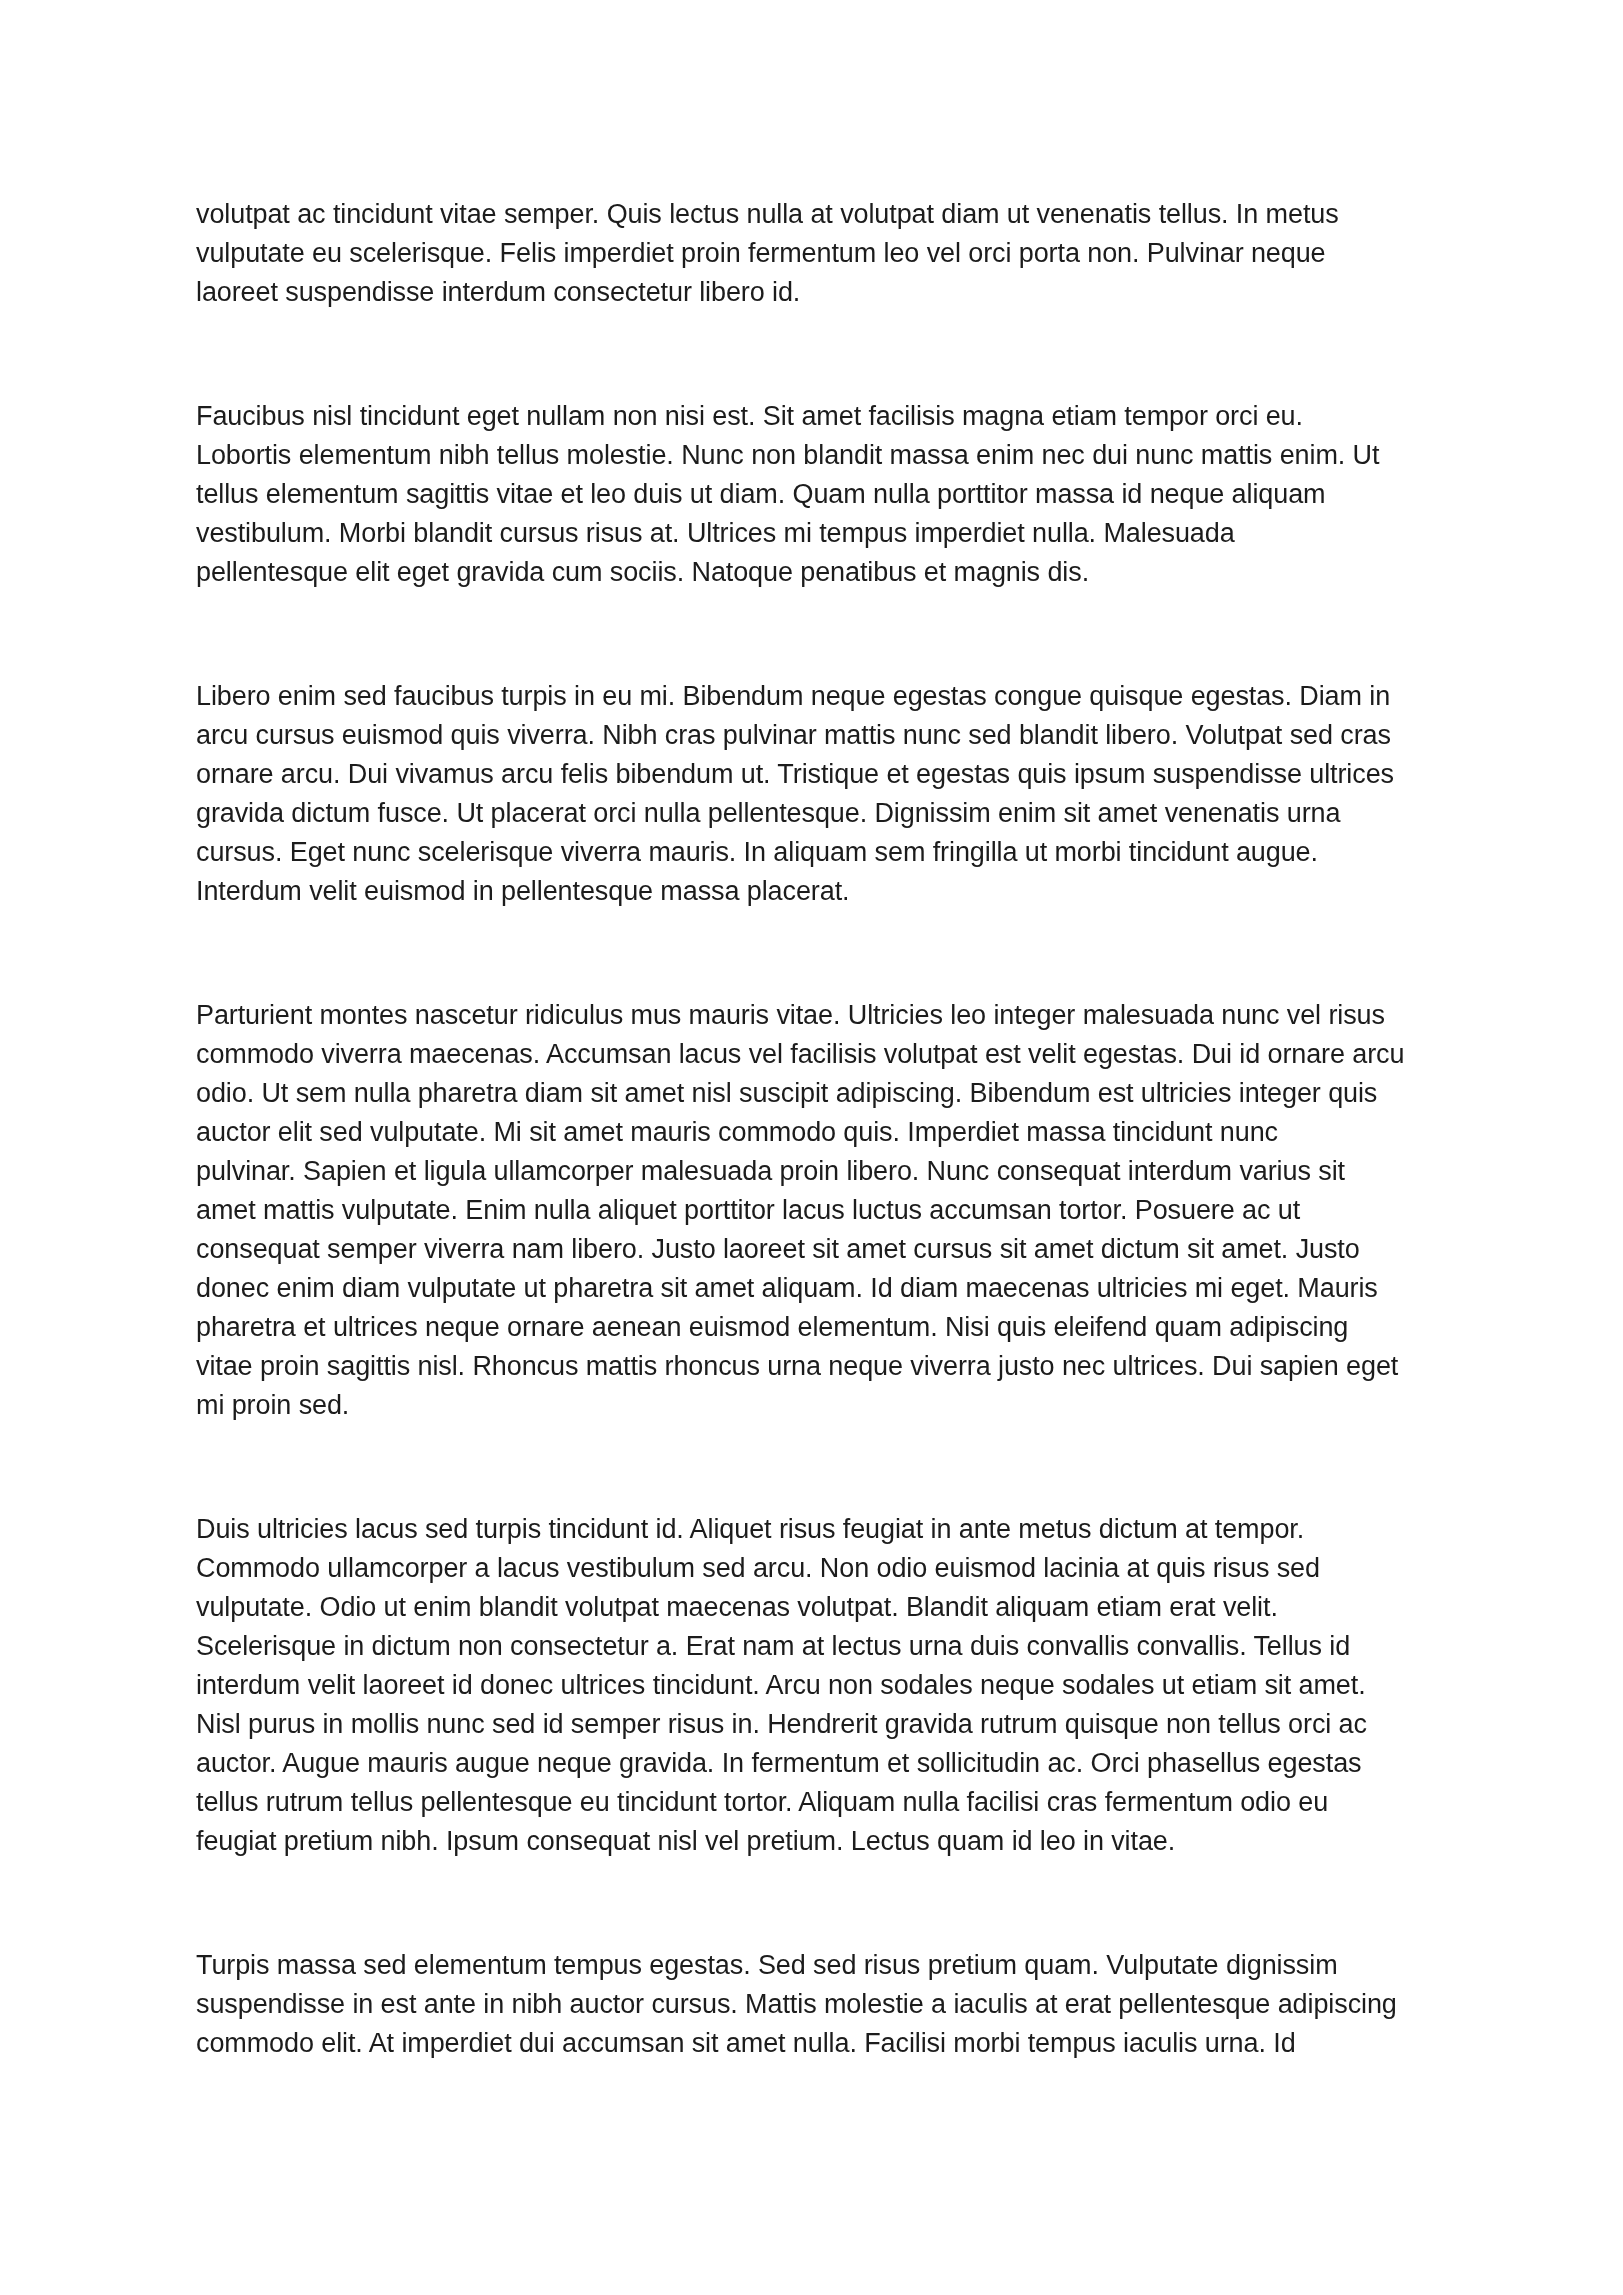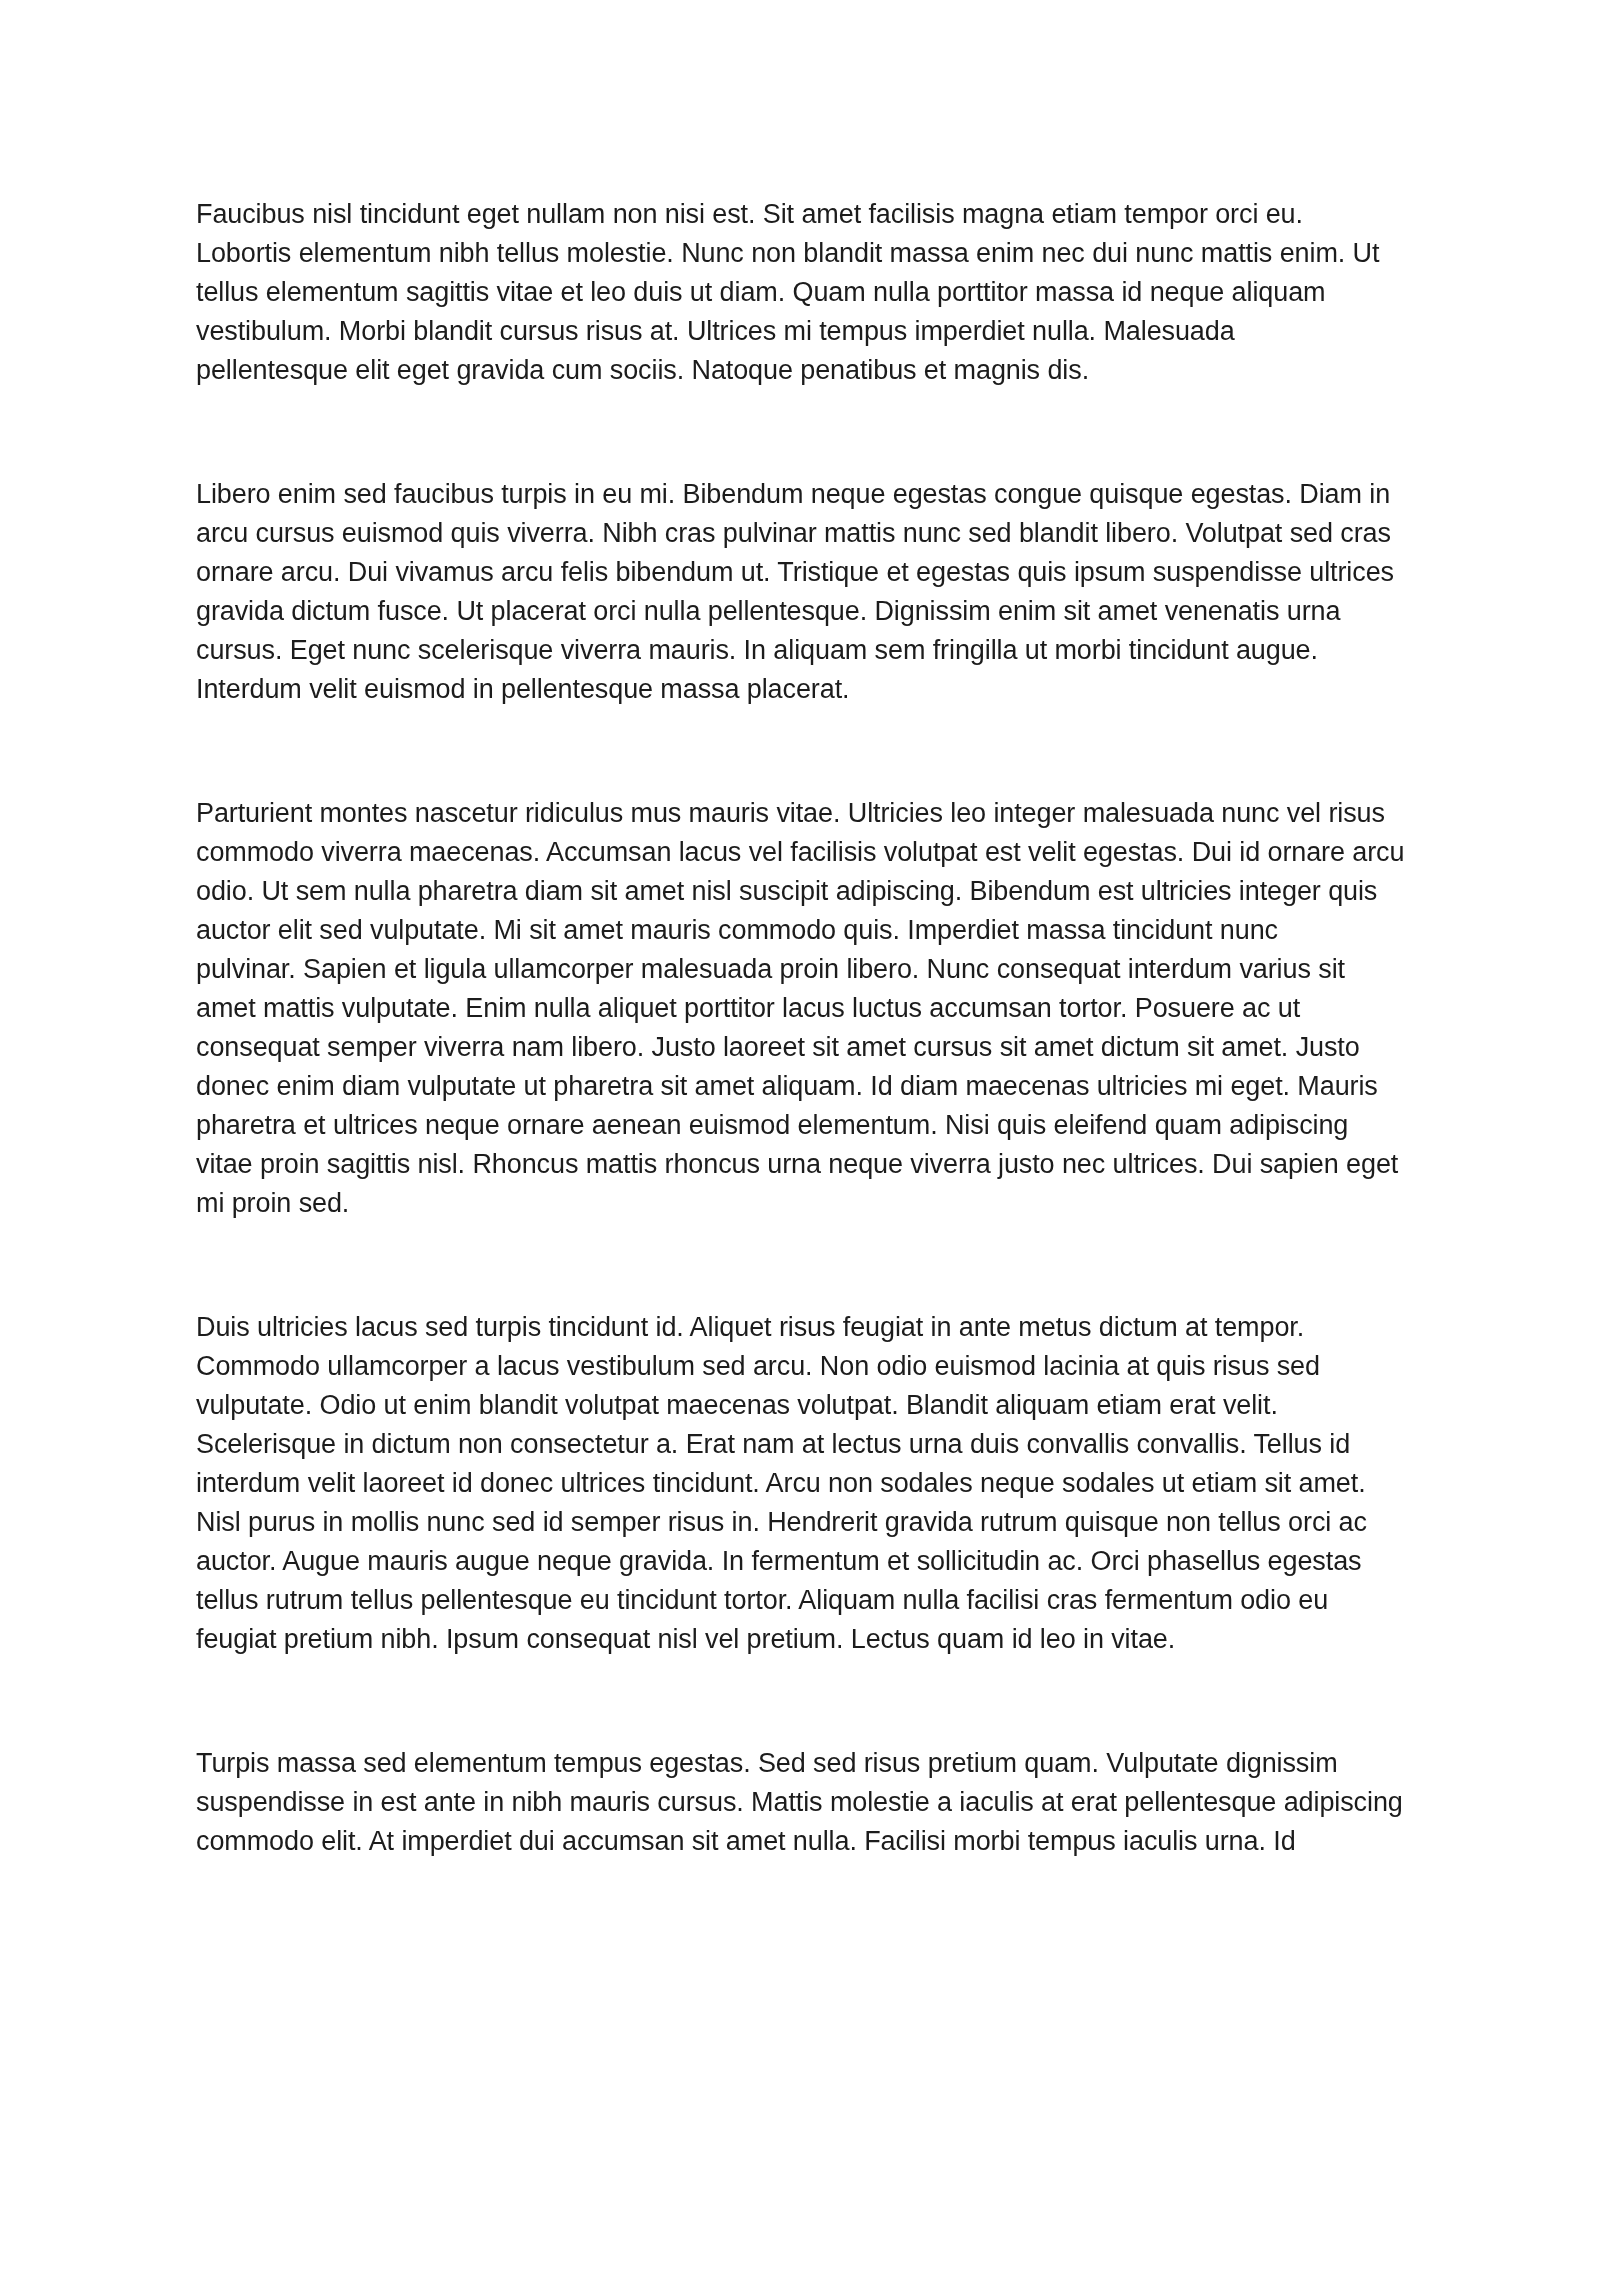--- a/index.html
+++ b/index.html
@@ -36,20 +36,23 @@
   }
   .para:last-child {
     margin-bottom: 0;
   }
 </style>
 </head>
 <body>
 
 <div class="page">
   <div class="content">
+    <p class="para">volutpat ac tincidunt vitae semper. Quis lectus nulla at volutpat diam ut venenatis tellus. In metus
+vulputate eu scelerisque. Felis imperdiet proin fermentum leo vel orci porta non. Pulvinar neque
+laoreet suspendisse interdum consectetur libero id.</p>
     <p class="para">Faucibus nisl tincidunt eget nullam non nisi est. Sit amet facilisis magna etiam tempor orci eu.
 Lobortis elementum nibh tellus molestie. Nunc non blandit massa enim nec dui nunc mattis enim. Ut
 tellus elementum sagittis vitae et leo duis ut diam. Quam nulla porttitor massa id neque aliquam
 vestibulum. Morbi blandit cursus risus at. Ultrices mi tempus imperdiet nulla. Malesuada
 pellentesque elit eget gravida cum sociis. Natoque penatibus et magnis dis.</p>
     <p class="para">Libero enim sed faucibus turpis in eu mi. Bibendum neque egestas congue quisque egestas. Diam in
 arcu cursus euismod quis viverra. Nibh cras pulvinar mattis nunc sed blandit libero. Volutpat sed cras
 ornare arcu. Dui vivamus arcu felis bibendum ut. Tristique et egestas quis ipsum suspendisse ultrices
 gravida dictum fusce. Ut placerat orci nulla pellentesque. Dignissim enim sit amet venenatis urna
 cursus. Eget nunc scelerisque viverra mauris. In aliquam sem fringilla ut morbi tincidunt augue.
@@ -68,17 +71,17 @@
     <p class="para">Duis ultricies lacus sed turpis tincidunt id. Aliquet risus feugiat in ante metus dictum at tempor.
 Commodo ullamcorper a lacus vestibulum sed arcu. Non odio euismod lacinia at quis risus sed
 vulputate. Odio ut enim blandit volutpat maecenas volutpat. Blandit aliquam etiam erat velit.
 Scelerisque in dictum non consectetur a. Erat nam at lectus urna duis convallis convallis. Tellus id
 interdum velit laoreet id donec ultrices tincidunt. Arcu non sodales neque sodales ut etiam sit amet.
 Nisl purus in mollis nunc sed id semper risus in. Hendrerit gravida rutrum quisque non tellus orci ac
 auctor. Augue mauris augue neque gravida. In fermentum et sollicitudin ac. Orci phasellus egestas
 tellus rutrum tellus pellentesque eu tincidunt tortor. Aliquam nulla facilisi cras fermentum odio eu
 feugiat pretium nibh. Ipsum consequat nisl vel pretium. Lectus quam id leo in vitae.</p>
     <p class="para">Turpis massa sed elementum tempus egestas. Sed sed risus pretium quam. Vulputate dignissim
-suspendisse in est ante in nibh mauris cursus. Mattis molestie a iaculis at erat pellentesque adipiscing
+suspendisse in est ante in nibh auctor cursus. Mattis molestie a iaculis at erat pellentesque adipiscing
 commodo elit. At imperdiet dui accumsan sit amet nulla. Facilisi morbi tempus iaculis urna. Id</p>
   </div>
 </div>
 
 
 </body></html>

